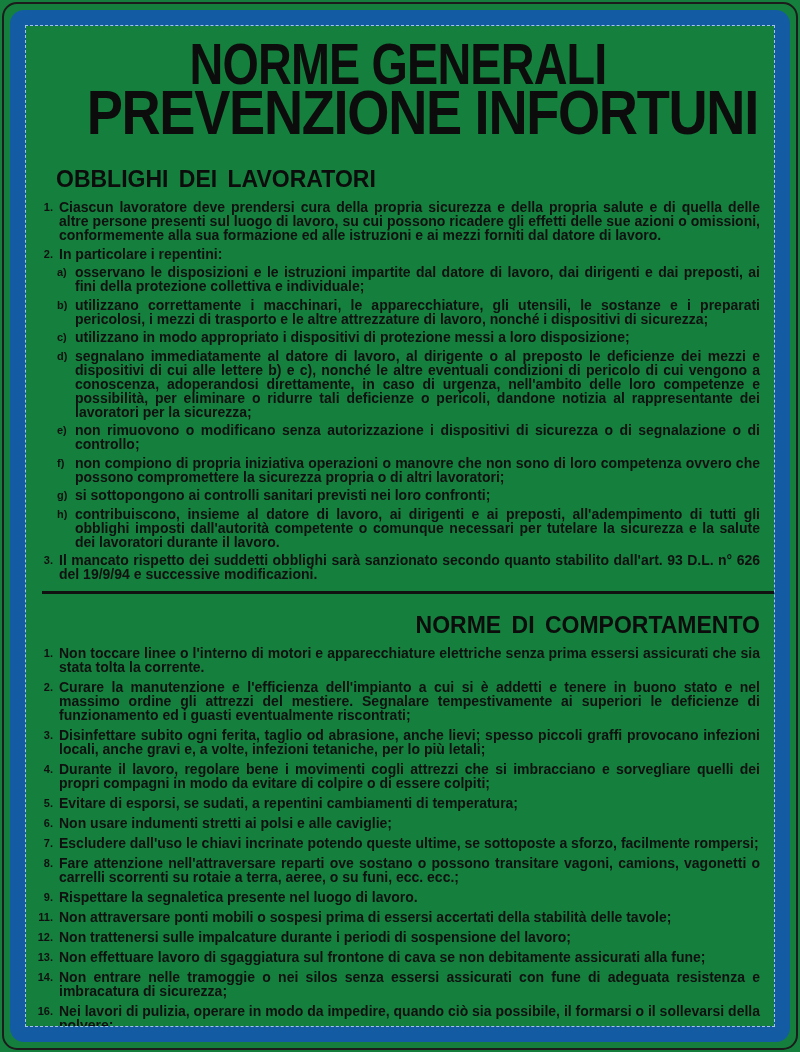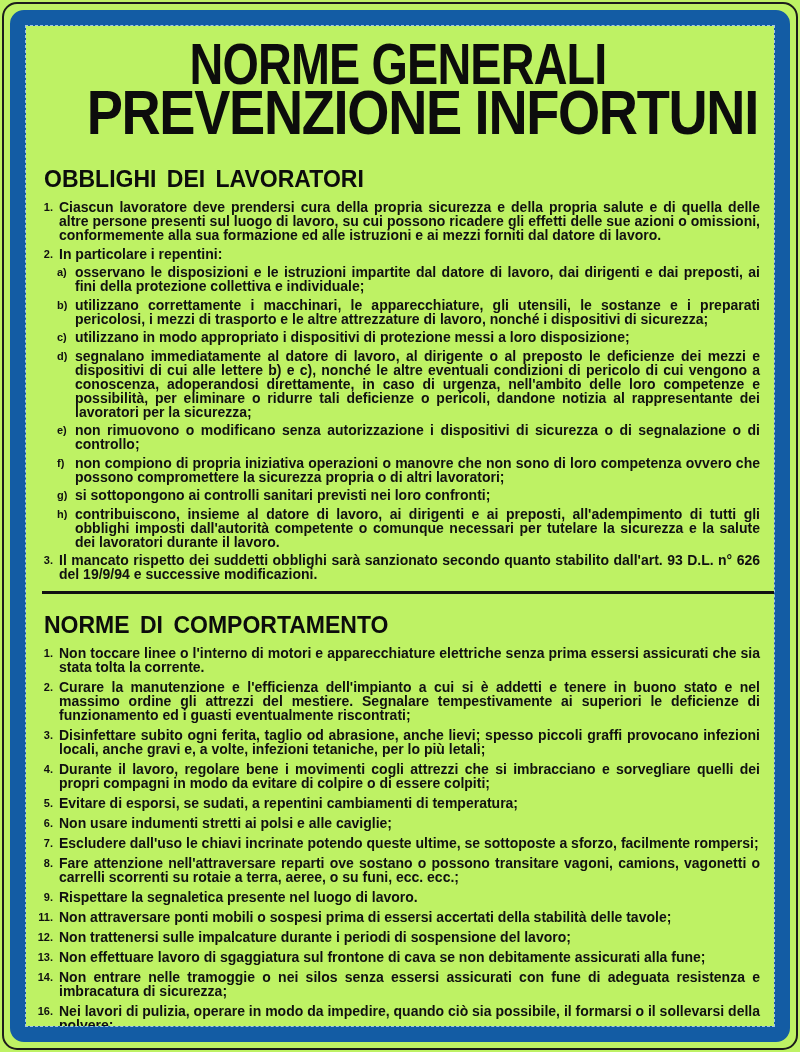--- a/index.html
+++ b/index.html
@@ -1,20 +1,20 @@
 <!DOCTYPE html>
 <html lang="it" style="--blue: #135CA4;"><head>
 <meta charset="utf-8">
 <style>
   :root { --blue: #135CA4; --ink: #101010; }
   * { margin: 0; padding: 0; box-sizing: border-box; }
   html, body { width: 800px; height: 1052px; background: #ffffff; }
   body { font-family: "Liberation Sans", sans-serif; color: var(--ink); position: relative; overflow: hidden; }
 
-  .sign { position: absolute; inset: 0; background: #bef264; }
+  .sign { position: absolute; inset: 0; background: #15803d; }
 
   
   .outer-outline { position: absolute; inset: 2px; border: 2.5px solid #1c1c1c; border-radius: 15px; }
 
   
   .blue-frame { position: absolute; inset: 10px; border: 16px solid var(--blue); border-radius: 14px; }
   
   .blue-frame::after { content: ""; position: absolute; inset: -1px; border: 1px dashed #a3c4e4; }
 
   .content {
@@ -22,24 +22,24 @@
     padding: 0 14px 0 10px; overflow: hidden;
   }
 
   .title-block { text-align: center; margin-top: 15px; }
   .title-line { display: block; font-weight: bold; white-space: nowrap; color: #0c0c0c; }
   .title-line.l1 { font-size: 57px; line-height: 47px; letter-spacing: -1px; transform: scaleX(0.82); }
   .title-line.l2 { font-size: 63px; line-height: 49px; letter-spacing: -1.5px; transform: scaleX(0.86); }
 
   h2.section-heading {
     font-size: 23px; font-weight: bold; letter-spacing: 0px; word-spacing: 4px;
-    margin: 28px 0 0 8px; line-height: 24px; color: #0c0c0c;
+    margin: 28px 0 0 20px; line-height: 24px; color: #0c0c0c;
   }
   .s1 h2.section-heading { margin-top: 30px; }
-  .s2 h2.section-heading { margin-top: 19px; }
+  .s2 h2.section-heading { margin-top: 19px; text-align: right; }
 
   .rules-list { margin-top: 9px; }
 
   .row { display: flex; margin-top: 4.5px; }
   .s2 .row { margin-top: 6px; }
   .row .num {
     flex: 0 0 17px; text-align: right; margin-right: 6px;
     font-weight: bold; font-size: 11px; line-height: 14px; white-space: nowrap;
   }
   .row .txt {

